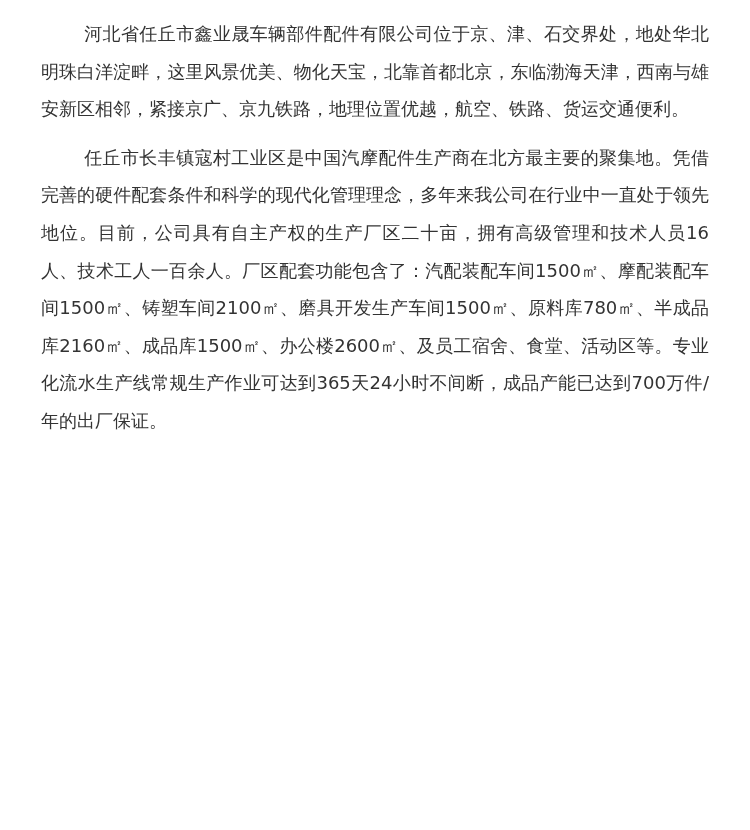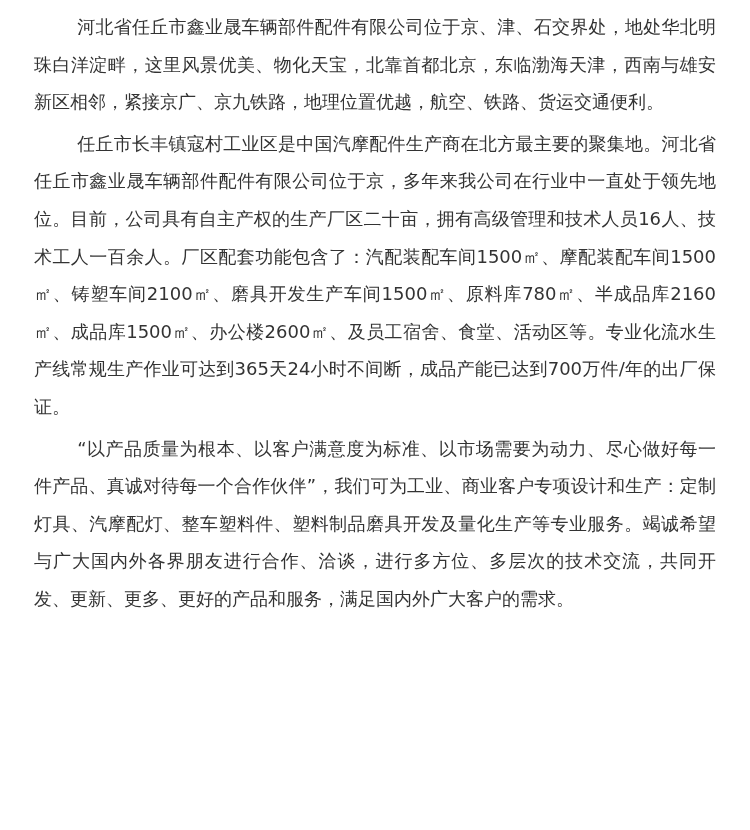--- a/index.html
+++ b/index.html
@@ -16,26 +16,25 @@
     color: #333333;
     font-family: "DejaVu Sans", "Liberation Sans", sans-serif;
     font-size: 18px;
     line-height: 37.6px;
     text-align: justify;
     text-justify: inter-ideograph;
     overflow: hidden;
     word-break: break-all;
   }
   .para {
-    margin: 4px;
+    margin: 11px;
     padding: 0;
     text-indent: 2.4em;
     font-weight: 500;
   }
 </style>
 </head>
 <body>
 
 <div class="page">
   <p class="para">河北省任丘市鑫业晟车辆部件配件有限公司位于京、津、石交界处，地处华北明珠白洋淀畔，这里风景优美、物化天宝，北靠首都北京，东临渤海天津，西南与雄安新区相邻，紧接京广、京九铁路，地理位置优越，航空、铁路、货运交通便利。</p>
-  <p class="para">任丘市长丰镇寇村工业区是中国汽摩配件生产商在北方最主要的聚集地。河北省任丘市鑫业晟车辆部件配件有限公司位于京，多年来我公司在行业中一直处于领先地位。目前，公司具有自主产权的生产厂区二十亩，拥有高级管理和技术人员16人、技术工人一百余人。厂区配套功能包含了：汽配装配车间1500㎡、摩配装配车间1500㎡、铸塑车间2100㎡、磨具开发生产车间1500㎡、原料库780㎡、半成品库2160㎡、成品库1500㎡、办公楼2600㎡、及员工宿舍、食堂、活动区等。专业化流水生产线常规生产作业可达到365天24小时不间断，成品产能已达到700万件/年的出厂保证。</p>
-  <p class="para">“以产品质量为根本、以客户满意度为标准、以市场需要为动力、尽心做好每一件产品、真诚对待每一个合作伙伴”，我们可为工业、商业客户专项设计和生产：定制灯具、汽摩配灯、整车塑料件、塑料制品磨具开发及量化生产等专业服务。竭诚希望与广大国内外各界朋友进行合作、洽谈，进行多方位、多层次的技术交流，共同开发、更新、更多、更好的产品和服务，满足国内外广大客户的需求。</p>
+  <p class="para">任丘市长丰镇寇村工业区是中国汽摩配件生产商在北方最主要的聚集地。凭借完善的硬件配套条件和科学的现代化管理理念，多年来我公司在行业中一直处于领先地位。目前，公司具有自主产权的生产厂区二十亩，拥有高级管理和技术人员16人、技术工人一百余人。厂区配套功能包含了：汽配装配车间1500㎡、摩配装配车间1500㎡、铸塑车间2100㎡、磨具开发生产车间1500㎡、原料库780㎡、半成品库2160㎡、成品库1500㎡、办公楼2600㎡、及员工宿舍、食堂、活动区等。专业化流水生产线常规生产作业可达到365天24小时不间断，成品产能已达到700万件/年的出厂保证。</p>
 </div>
 
 </body></html>

